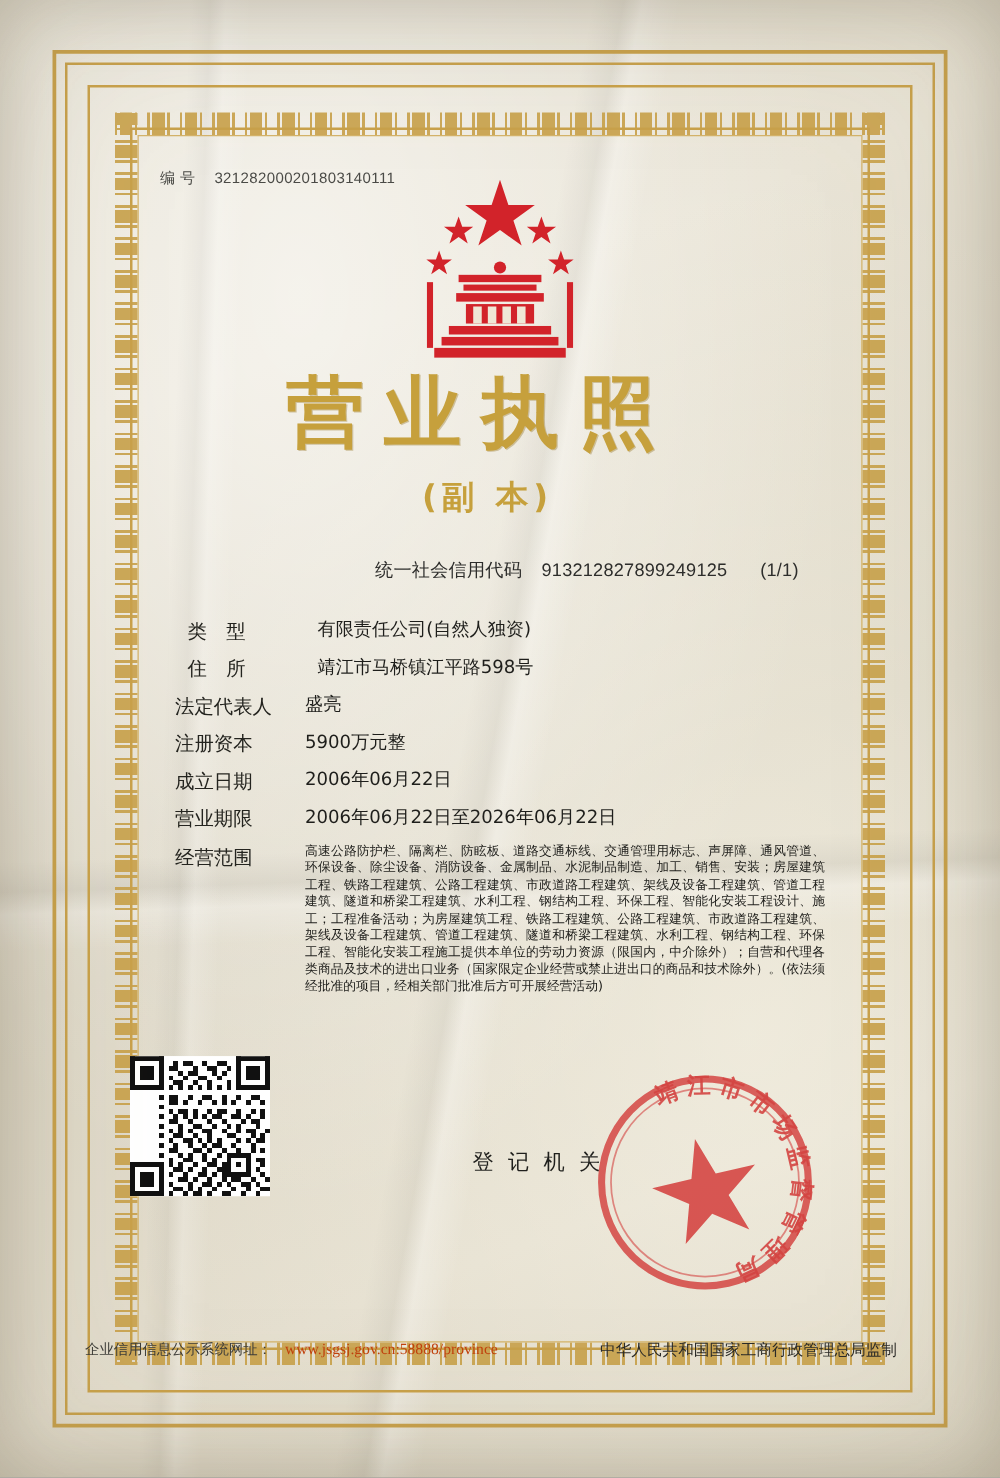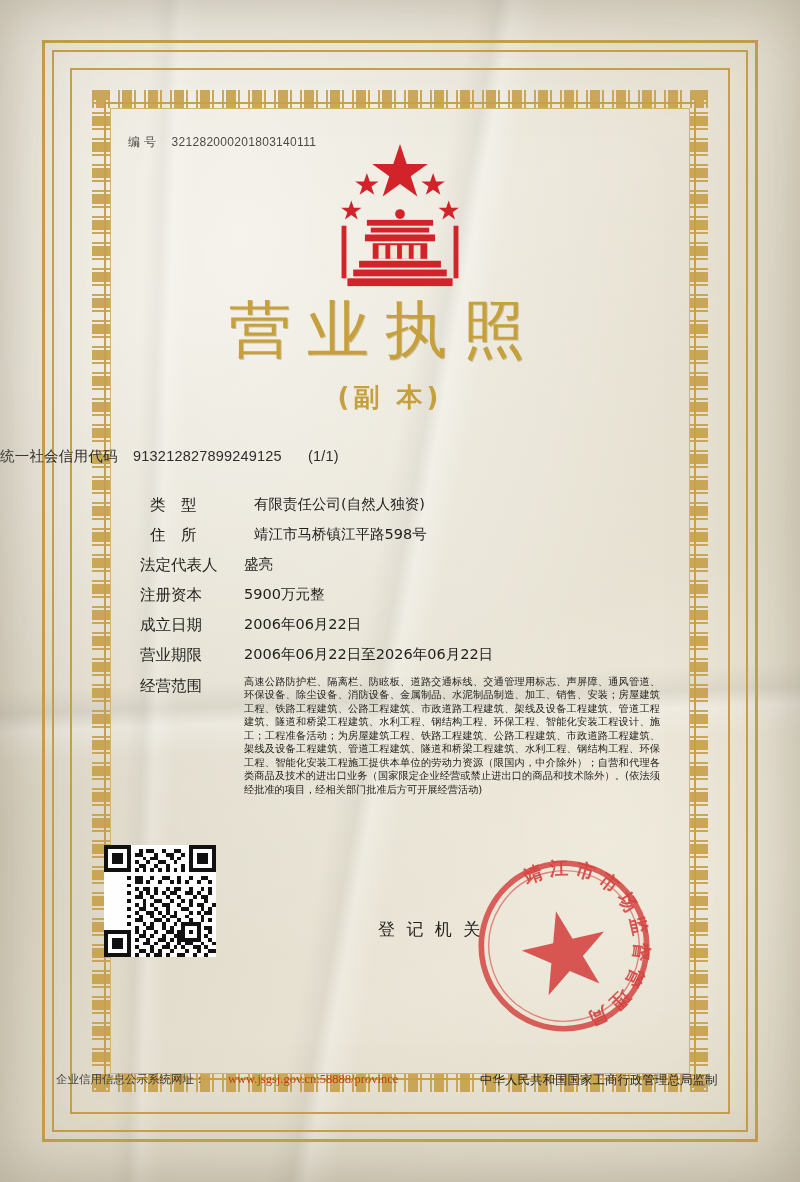--- a/index.html
+++ b/index.html
@@ -127,21 +127,21 @@
     left: 322px; top: 140px;
     width: 156px; height: 150px;
   }
 
   .title {
     position: absolute;
     left: 0; top: 288px;
     width: 754px;
     text-align: center;
     font-family: "DejaVu Sans", sans-serif;
-    font-weight: normal;
+    font-weight: bold;
     font-size: 62px;
     letter-spacing: 16px;
     text-indent: 16px;
     color: #c6a03c;
     text-shadow: 1px 1px 0 rgba(140,105,20,0.35);
   }
   .subtitle {
     position: absolute;
     left: 0; top: 380px;
     width: 780px;
@@ -149,21 +149,21 @@
     font-family: "DejaVu Sans", sans-serif;
     font-weight: bold;
     font-size: 26px;
     letter-spacing: 4px;
     color: #c6a03c;
   }
   .credit-code {
     position: absolute;
     left: 0; top: 447px;
     width: 639px;
-    text-align: left;
+    text-align: right;
     font-size: 14.5px;
     color: #2d2d2b;
     letter-spacing: .2px;
   }
   .credit-code .page-idx {
     margin-left: 22px;
   }
 
   
   .fields {
@@ -235,21 +235,21 @@
     position: absolute;
     left: 470px; top: 852px;
     width: 188px; height: 188px;
     transform: rotate(-13deg);
     opacity: .82;
   }
 
   
   .footer-left {
     position: absolute;
-    left: 56px; top: 1072px;
+    left: 68px; top: 1072px;
     font-size: 11.5px;
     color: #3c3c38;
     font-family: Liberation Mono, monospace;
   }
   .footer-url {
     position: absolute;
     left: 228px; top: 1072px;
     font-size: 12.5px;
     color: #c2410c;
     font-family: "Liberation Serif", serif;

